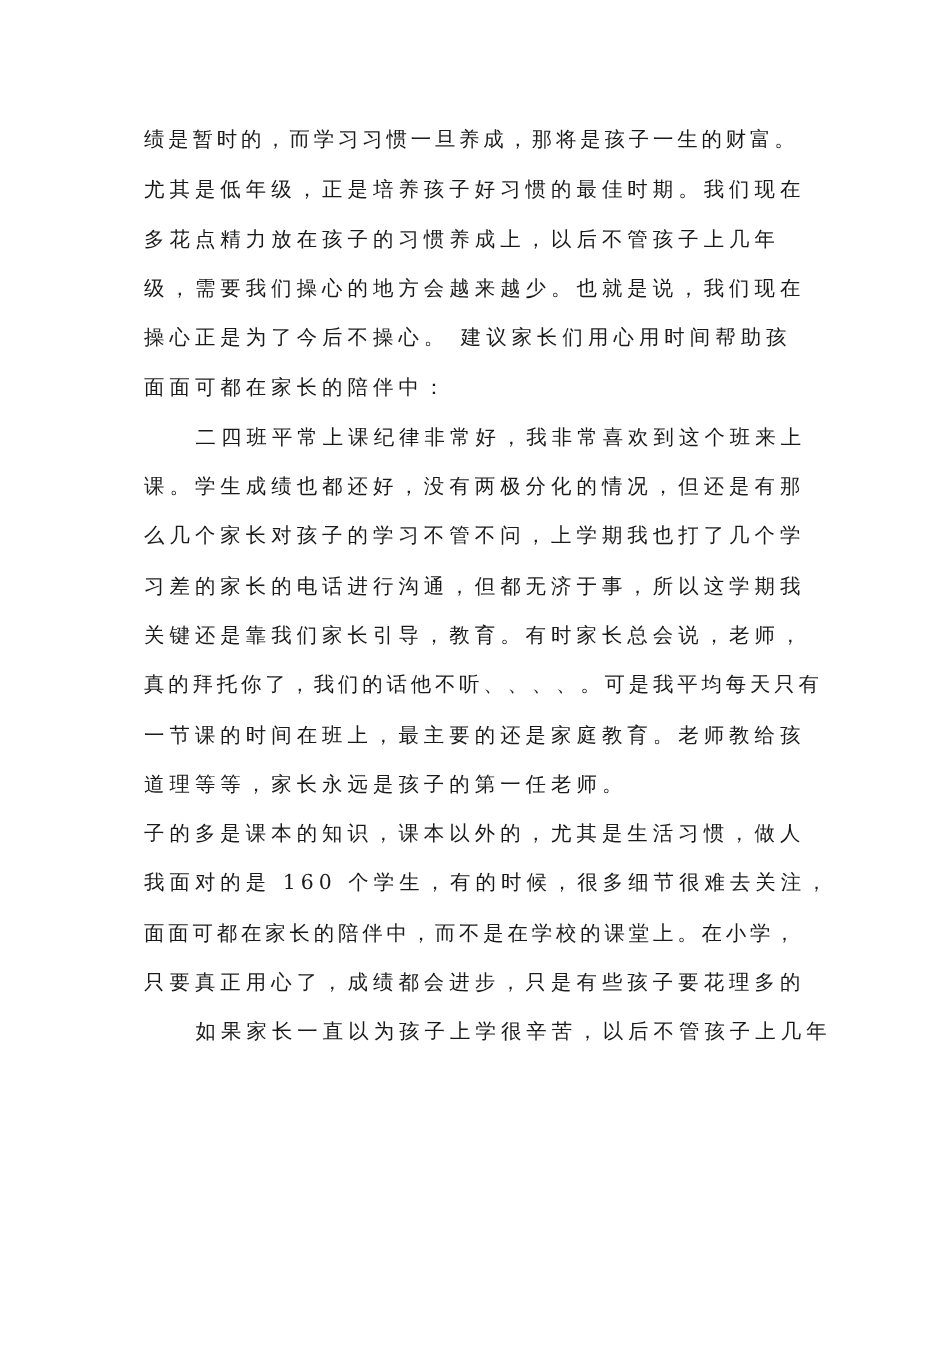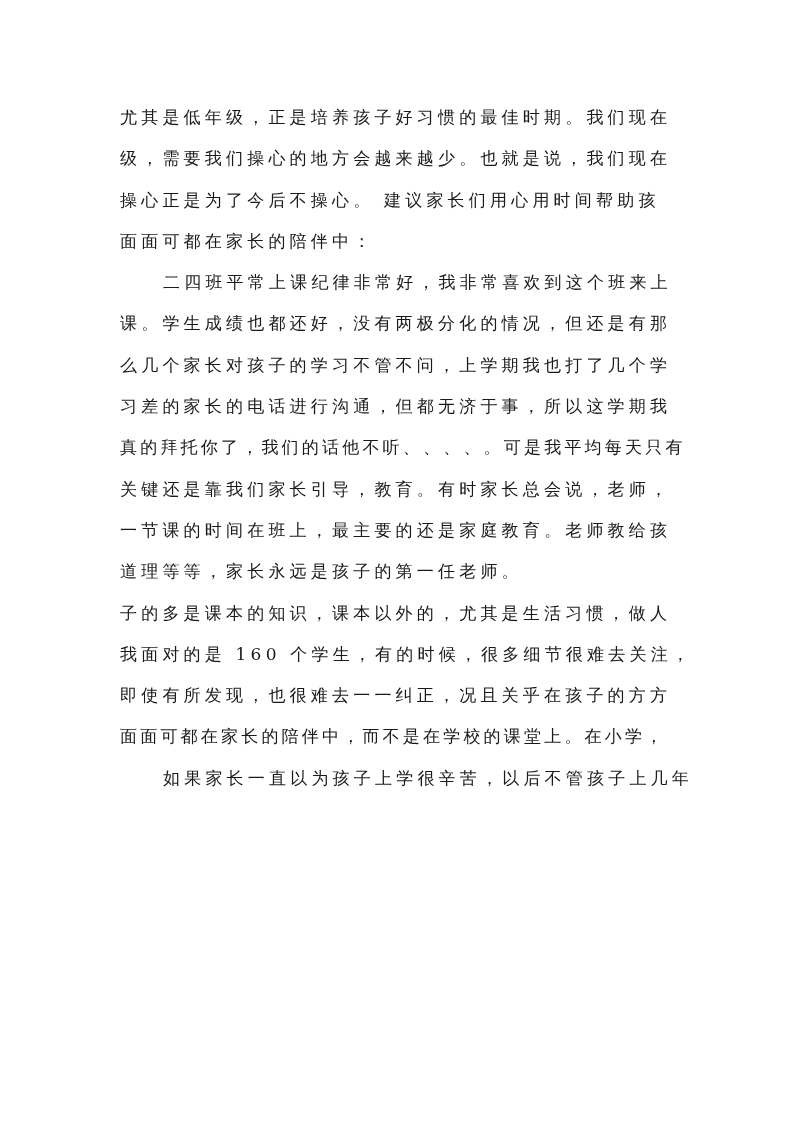--- a/index.html
+++ b/index.html
@@ -32,30 +32,32 @@
       letter-spacing: 3.2px;
     }
     .line.indent {
       padding-left: 43px;
     }
   </style>
 </head>
 <body>
 
 <div class="page">
+  <div class="line tight">绩是暂时的，而学习习惯一旦养成，那将是孩子一生的财富。</div>
   <div class="line">尤其是低年级，正是培养孩子好习惯的最佳时期。我们现在</div>
+  <div class="line">多花点精力放在孩子的习惯养成上，以后不管孩子上几年</div>
   <div class="line">级，需要我们操心的地方会越来越少。也就是说，我们现在</div>
   <div class="line">操心正是为了今后不操心。 建议家长们用心用时间帮助孩</div>
   <div class="line">面面可都在家长的陪伴中：</div>
   <div class="line indent">二四班平常上课纪律非常好，我非常喜欢到这个班来上</div>
   <div class="line">课。学生成绩也都还好，没有两极分化的情况，但还是有那</div>
   <div class="line">么几个家长对孩子的学习不管不问，上学期我也打了几个学</div>
   <div class="line">习差的家长的电话进行沟通，但都无济于事，所以这学期我</div>
+  <div class="line">关键还是靠我们家长引导，教育。有时家长总会说，老师，</div>
   <div class="line tight">真的拜托你了，我们的话他不听、、、、。可是我平均每天只有</div>
-  <div class="line">关键还是靠我们家长引导，教育。有时家长总会说，老师，</div>
   <div class="line">一节课的时间在班上，最主要的还是家庭教育。老师教给孩</div>
   <div class="line">道理等等，家长永远是孩子的第一任老师。</div>
   <div class="line">子的多是课本的知识，课本以外的，尤其是生活习惯，做人</div>
   <div class="line">我面对的是 160 个学生，有的时候，很多细节很难去关注，</div>
-  <div class="line">即使有所发现，也很难去一一纠正，况且关乎在孩子的方方</div>
   <div class="line tight">面面可都在家长的陪伴中，而不是在学校的课堂上。在小学，</div>
+  <div class="line">只要真正用心了，成绩都会进步，只是有些孩子要花理多的</div>
   <div class="line indent">如果家长一直以为孩子上学很辛苦，以后不管孩子上几年</div>
 </div>
 
 </body></html>

